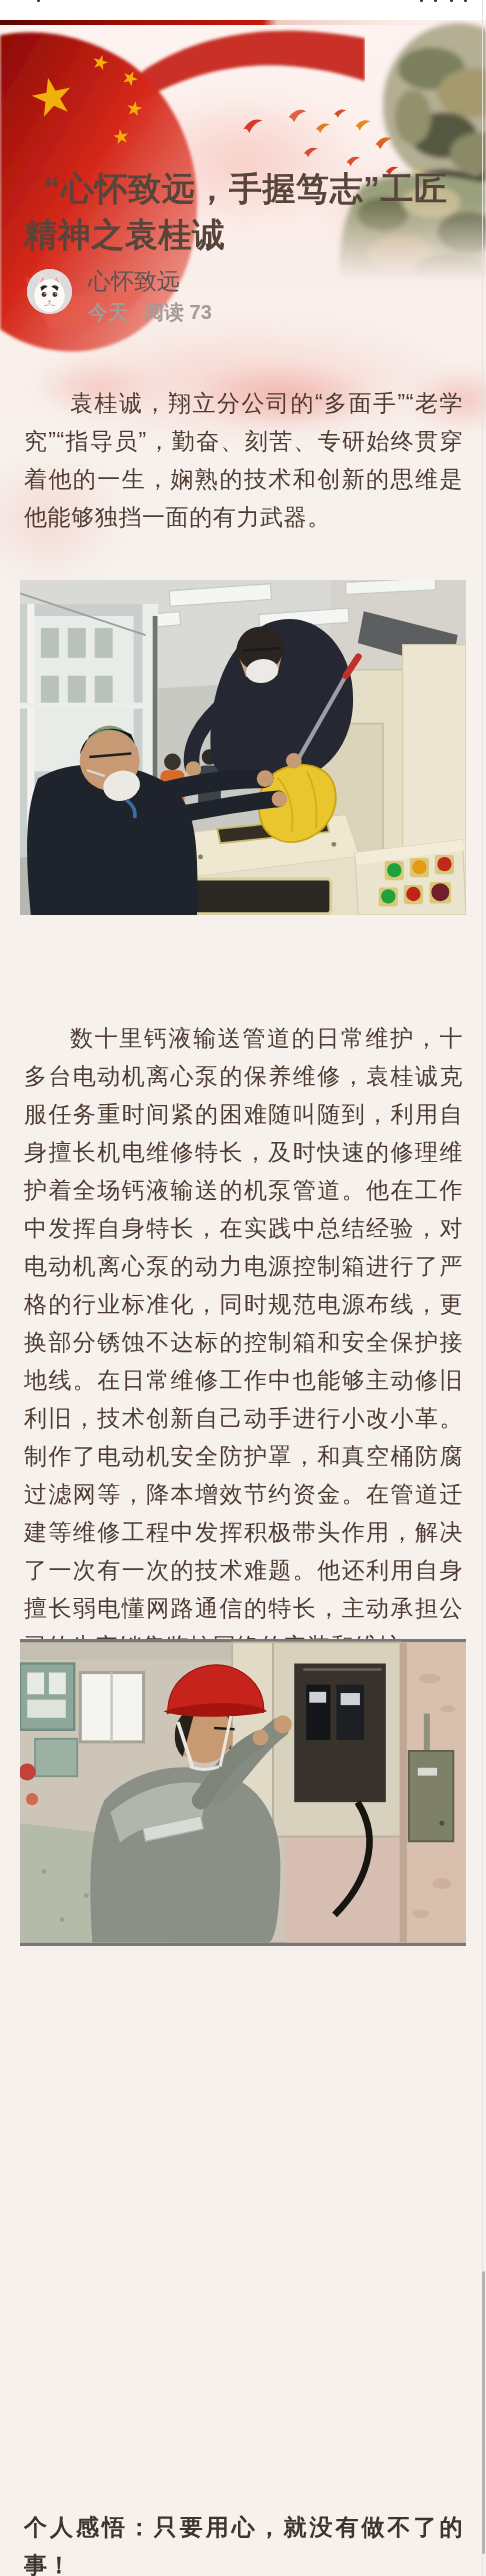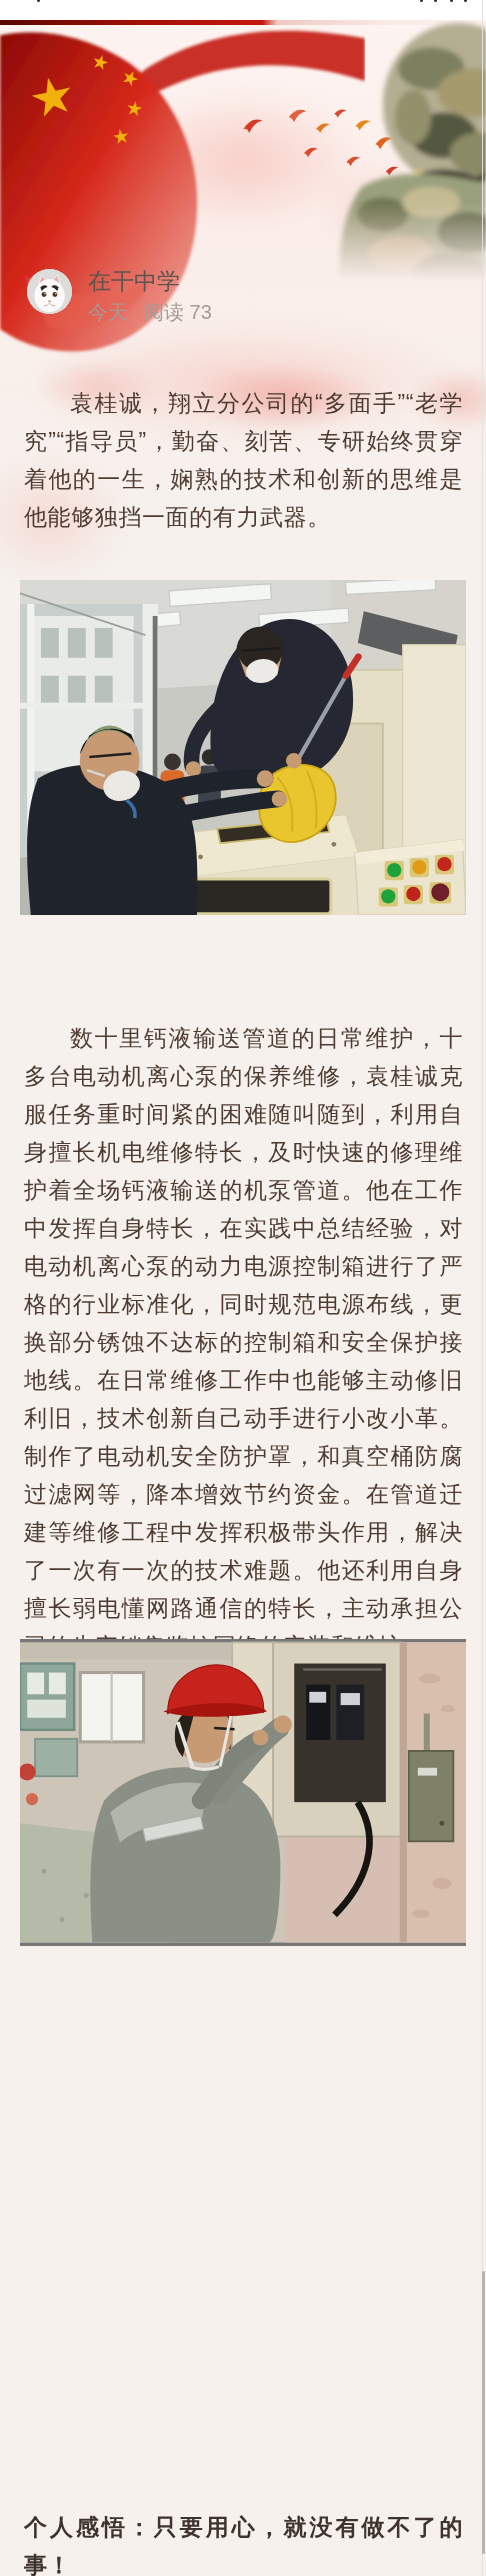--- a/index.html
+++ b/index.html
@@ -26,21 +26,21 @@
   .birds-wrap{position:absolute;left:231px;top:73px;width:182px;height:103px;}
   
   .title{position:absolute;top:144px;left:24px;width:438px;z-index:2;
          font-size:33px;line-height:46px;font-weight:bold;letter-spacing:0.6px;color:#57453c;text-indent:0.6em;}
   
   .author-row{position:absolute;top:269px;left:27px;width:426px;height:49px;z-index:2;}
   .avatar{position:absolute;left:0;top:0;width:45px;height:45px;border-radius:50%;overflow:hidden;
           background:#e9e4e0;box-shadow:0 0 0 0.6px rgba(0,0,0,.05);}
   .author-name{position:absolute;left:61px;top:-2.4px;font-size:23px;line-height:28px;color:#5d5450;}
   .author-meta{position:absolute;left:61px;top:32px;font-size:20px;line-height:23px;color:#a39b97;}
-  .author-meta span{margin-right:16px;}
+  .author-meta span{margin-right:16px;font-weight:bold;}
   
   .para{position:absolute;left:24px;width:439px;z-index:2;font-size:23px;line-height:38px;
         letter-spacing:0.6px;color:#4e3c32;text-align:justify;text-indent:2em;overflow:hidden;margin-top:20px;}
   .p1{top:364px;height:191px;}
   .p2{top:999px;height:643px;}
   .p3{top:1981px;height:493px;}
   .conclusion{top:2488px;height:78px;font-weight:bold;color:#3e332d;text-indent:0;}
   
   .photo{position:absolute;left:20px;width:446px;overflow:hidden;z-index:2;background:#777;}
   .photo1{top:580px;height:335px;}
@@ -151,41 +151,42 @@
             <ellipse cx="230" cy="350" rx="50" ry="34" fill="#5c6142"></ellipse>
             <ellipse cx="120" cy="385" rx="55" ry="30" fill="#c4b48d"></ellipse>
             <ellipse cx="200" cy="415" rx="60" ry="30" fill="#777c55"></ellipse>
             <ellipse cx="60,"></ellipse>
           </g>
         </g>
       </svg>
     </div>
   </div>
 
+  <h1 class="title">“心怀致远，手握笃志”工匠精神之袁桂诚</h1>
 
   <div class="author-row">
     <div class="avatar">
       <svg width="45" height="45" viewBox="0 0 74 74">
         <rect width="74" height="74" fill="#dcdcda"></rect>
         <path d="M18,26 L24,8 L34,22 Z" fill="#f3efec"></path>
           <path d="M56,26 L50,8 L40,22 Z" fill="#f3efec"></path>
         <path d="M20,24 L25,11 L32,21 Z" fill="#e8b0a8"></path>
           <path d="M54,24 L49,11 L42,21 Z" fill="#e8b0a8"></path>
         <ellipse cx="37" cy="44" rx="25" ry="27" fill="#fbfaf8"></ellipse>
         <path d="M22,30 Q28,24 34,29 Q28,31 24,36 Z" fill="#2b2824"></path>
         <path d="M52,30 Q46,24 40,29 Q46,31 50,36 Z" fill="#2b2824"></path>
         <circle cx="28" cy="42" r="4" fill="#4a3526"></circle>
           <circle cx="46" cy="42" r="4" fill="#4a3526"></circle>
         <circle cx="29.5" cy="40.5" r="1.2" fill="#fff"></circle>
           <circle cx="47.5" cy="40.5" r="1.2" fill="#fff"></circle>
         <path d="M34,52 L40,52 L37,56 Z" fill="#d39089"></path>
         <path d="M37,56 Q33,62 28,60 M37,56 Q41,62 46,60" stroke="#b8a79e" stroke-width="1.5" fill="none"></path>
       </svg>
     </div>
-    <div class="author-name">在干中学</div>
+    <div class="author-name">心怀致远</div>
     <div class="author-meta">
       <span>今天</span><span>阅读 73</span>
     </div>
   </div>
 
   <p class="para p1">袁桂诚，翔立分公司的“多面手”“老学究”“指导员”，勤奋、刻苦、专研始终贯穿着他的一生，娴熟的技术和创新的思维是他能够独挡一面的有力武器。</p>
 
   <div class="photo photo1">
     <svg width="446" height="335" viewBox="0 0 746 560">
       <rect width="746" height="560" fill="#c9c9c4"></rect>

